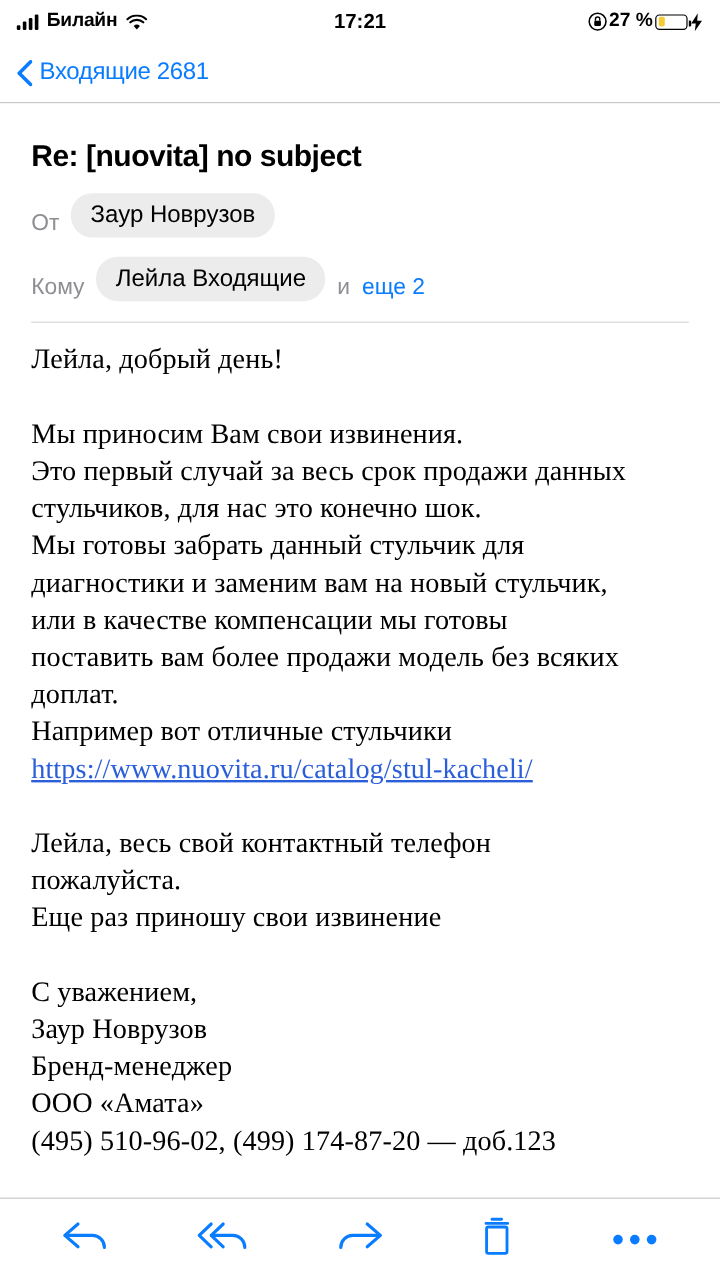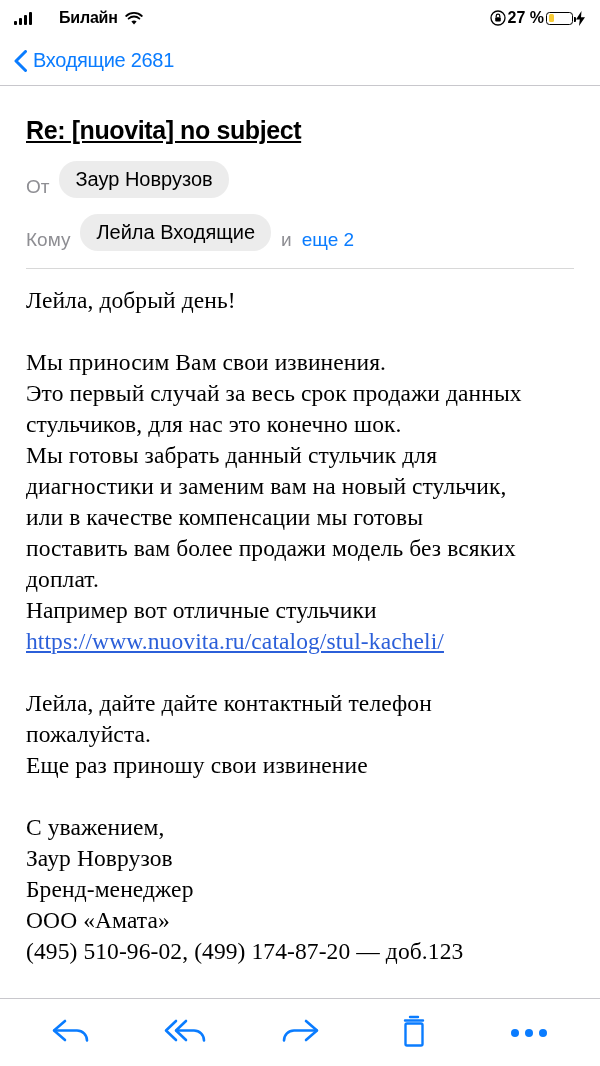--- a/index.html
+++ b/index.html
@@ -23,21 +23,21 @@
     color: #000;
     position: relative;
   }
   .status-left { display: flex; align-items: center; gap: 7px; }
   .signal-bars { display: flex; align-items: flex-end; gap: 2px; height: 13px; }
   .signal-bars i { display: block; width: 3px; background: #000; border-radius: 1px; }
   .signal-bars i:nth-child(1) { height: 4px; }
   .signal-bars i:nth-child(2) { height: 7px; }
   .signal-bars i:nth-child(3) { height: 10px; }
   .signal-bars i:nth-child(4) { height: 13px; }
-  .carrier { font-size: 16px; font-weight: bold; letter-spacing: -0.2px; margin-left: 20px; }
+  .carrier { font-size: 16px; font-weight: bold; letter-spacing: -0.2px; }
   .wifi-icon { width: 18px; height: 14px; position: relative; }
   .status-time {
     position: absolute;
     left: 0; right: 0;
     text-align: center;
     font-size: 17px;
     font-weight: bold;
   }
   .status-right {
     margin-left: auto;
@@ -93,21 +93,20 @@
     font-size: 19px;
     color: #8e8e93;
     letter-spacing: -0.2px;
   }
   .mail-subject {
     font-size: 25px;
     font-weight: bold;
     color: #000;
     margin-top: 12px;
     letter-spacing: -0.4px;
-    text-decoration: underline;
   }
   .addr-row {
     display: flex;
     align-items: flex-end;
     margin-top: 16px;
     gap: 10px;
     flex-wrap: wrap;
   }
   .addr-label {
     font-size: 19px;
@@ -194,20 +193,21 @@
     </span>
     <span class="carrier">Билайн</span>
     <span class="wifi-icon">
       <svg width="18" height="14" viewBox="0 0 18 14">
         <path d="M9 12.6 L6.4 9.6 A4 4 0 0 1 11.6 9.6 Z" fill="#000"></path>
         <path d="M3.6 6.6 A8 8 0 0 1 14.4 6.6" stroke="#000" stroke-width="1.8" fill="none" stroke-linecap="round"></path>
         <path d="M1.2 4 A11.5 11.5 0 0 1 16.8 4" stroke="#000" stroke-width="1.8" fill="none" stroke-linecap="round"></path>
       </svg>
     </span>
   </div>
+  <div class="status-time">17:21</div>
   <div class="status-right">
     <span class="lock-rot">
       <svg width="16" height="16" viewBox="0 0 16 16">
         <circle cx="8" cy="8" r="7" stroke="#000" stroke-width="1.3" fill="none"></circle>
         <rect x="5.2" y="7.2" width="5.6" height="4.4" rx="1" fill="#000"></rect>
         <path d="M6.2 7.2 V5.9 A1.8 1.8 0 0 1 9.8 5.9 V7.2" stroke="#000" stroke-width="1.2" fill="none"></path>
       </svg>
     </span>
     <span>27 %</span>
     <span class="battery">
@@ -257,21 +257,21 @@
   <p>Это первый случай за весь срок продажи данных</p>
   <p>стульчиков, для нас это конечно шок.</p>
   <p>Мы готовы забрать данный стульчик для</p>
   <p>диагностики и заменим вам на новый стульчик,</p>
   <p>или в качестве компенсации мы готовы</p>
   <p>поставить вам более продажи модель без всяких</p>
   <p>доплат.</p>
   <p>Например вот отличные стульчики</p>
   <p><a class="body-link" href="#">https://www.nuovita.ru/catalog/stul-kacheli/</a></p>
   <div class="blank-line"></div>
-  <p>Лейла, дайте дайте контактный телефон</p>
+  <p>Лейла, весь свой контактный телефон</p>
   <p>пожалуйста.</p>
   <p>Еще раз приношу свои извинение</p>
   <div class="blank-line"></div>
   <p>С уважением,</p>
   <p>Заур Новрузов</p>
   <p>Бренд-менеджер</p>
   <p>ООО «Амата»</p>
   <p>(495) 510-96-02, (499) 174-87-20 — доб.123</p>
 </div>
 

